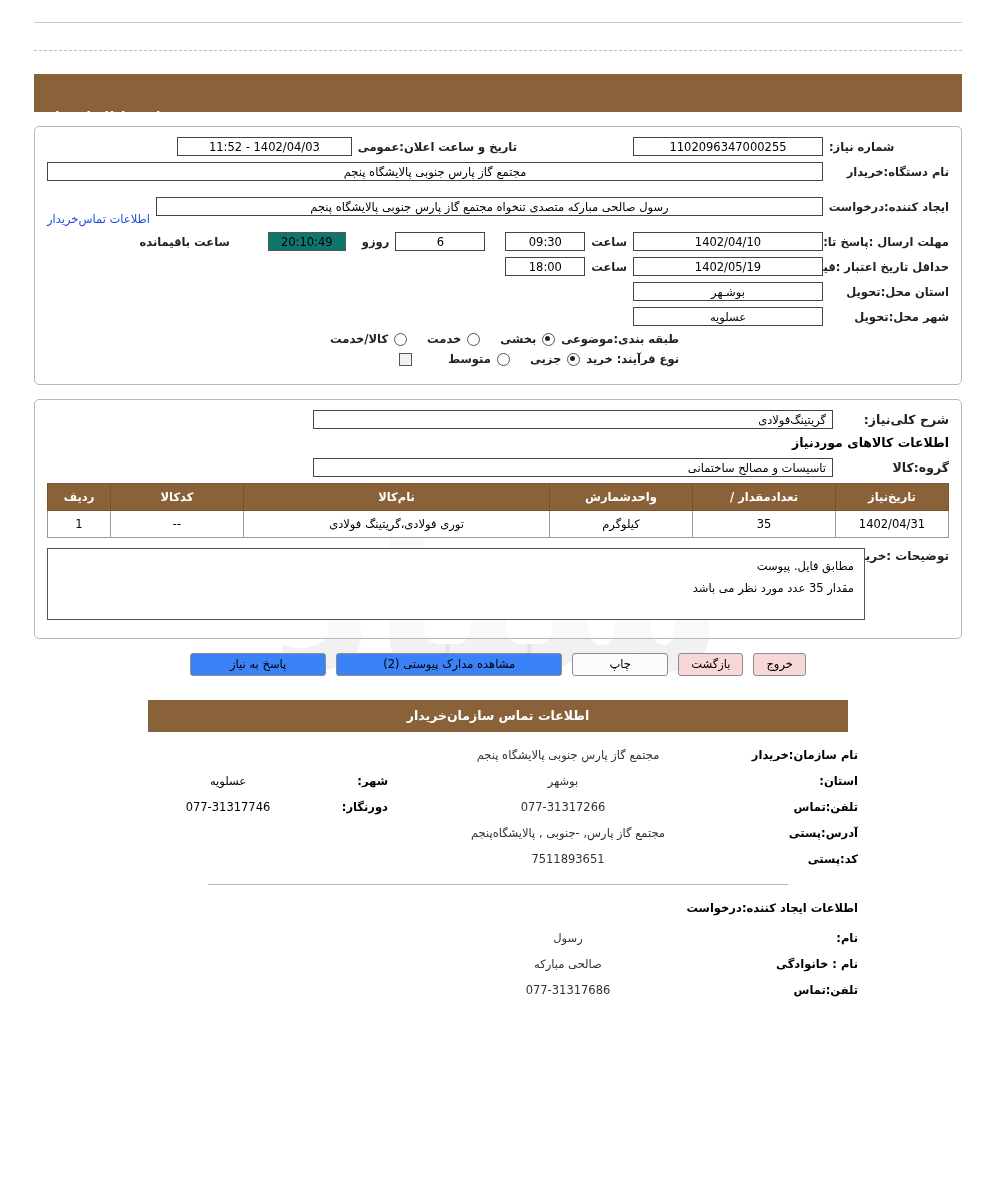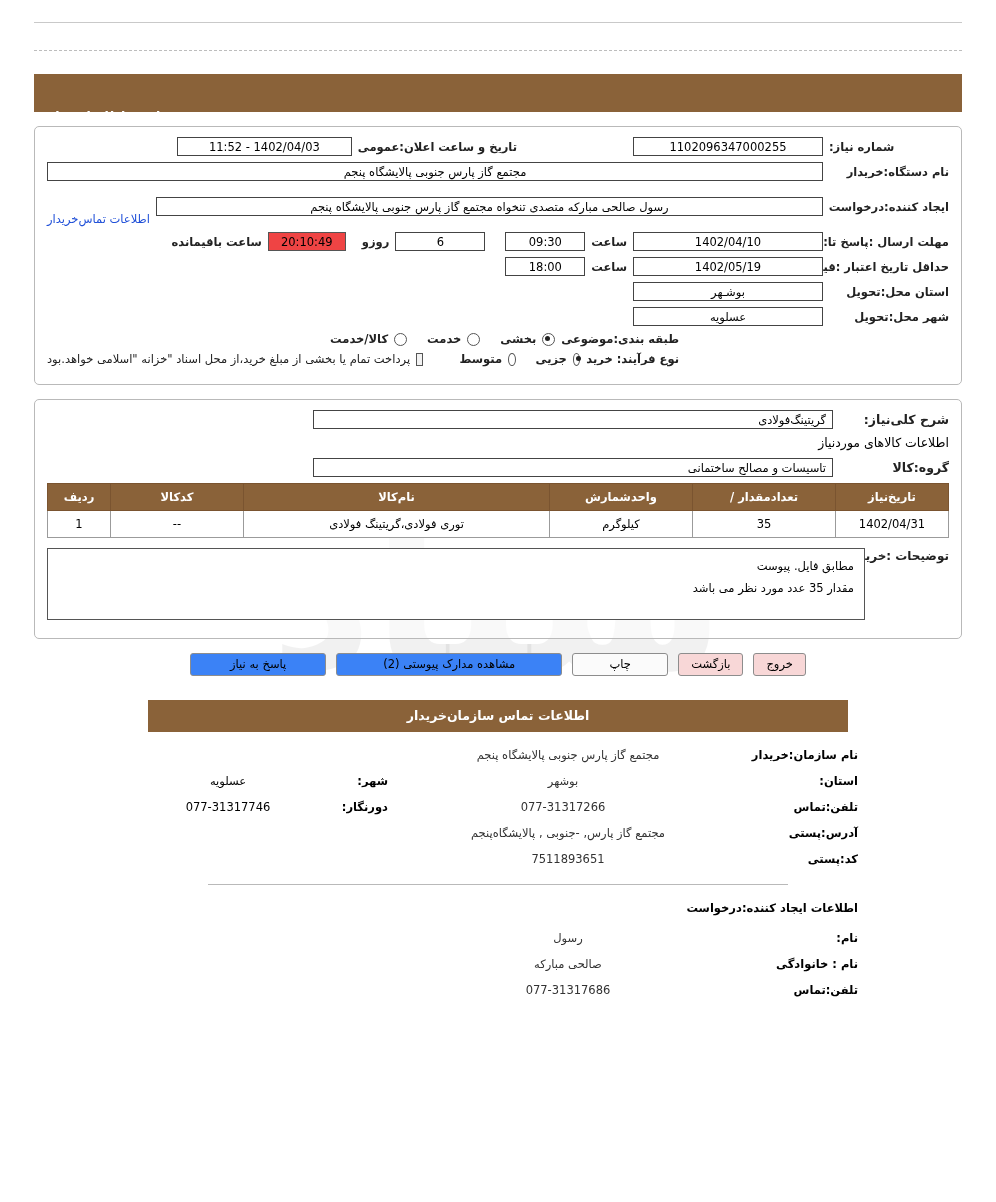--- a/index.html
+++ b/index.html
@@ -88,21 +88,21 @@
     height: 19px;
     line-height: 19px;
     font-size: 11.5px;
     padding: 0 6px;
     text-align: center;
     box-sizing: border-box;
     white-space: nowrap;
     overflow: hidden;
   }
   .fld.rightal { text-align: right; }
-  .fld.highlight { background: #ef4444; border: 1px solid #555; }
+  .fld.highlight { background: #0f766e; border: 1px solid #555; margin-left: 32px; }
   .link {
     color: #1f4fd8;
     font-size: 11.5px;
     text-decoration: none;
     cursor: pointer;
     white-space: nowrap;
     margin-top: 25px;
   }
   .radio {
     width: 11px; height: 11px;
@@ -122,21 +122,21 @@
     background: #222;
   }
   .chk {
     width: 11px; height: 11px;
     border: 1px solid #555;
     background: #f2f2f2;
     display: inline-block;
     vertical-align: middle;
   }
   .sec-title {
-    font-weight: normal;
+    font-weight: bold;
     font-size: 12.5px;
     margin: 4px 0 8px 0;
   }
   table.goods {
     width: 100%;
     border-collapse: collapse;
     margin-top: 6px;
     font-size: 11.5px;
   }
   table.goods th {
@@ -296,21 +296,20 @@
       <span class="lbl">کالا‌/خدمت</span>
     </div>
 
     <div class="row" style="justify-content:flex-start;padding-right:270px">
       <div class="lbl">نوع فرآیند:  خرید</div>
       <span class="radio on"></span>
       <span class="lbl">جزیی</span>
       <span class="radio" style="margin-right:14px"></span>
       <span class="lbl">متوسط</span>
       <span class="chk" style="margin-right:30px"></span>
-      <span class="lbl" style="font-weight:normal">پرداخت تمام یا بخشی از مبلغ خرید،از محل اسناد "خزانه "اسلامی خواهد.بود</span>
     </div>
 
   </div>
 
   <div class="panel">
 
     <div class="row">
       <div class="lbl" style="width:110px;text-align:right;font-size:12.5px">شرح کلی‌نیاز:</div>
       <div class="fld rightal" style="width:520px">گریتینگ‌فولادی</div>
     </div>

